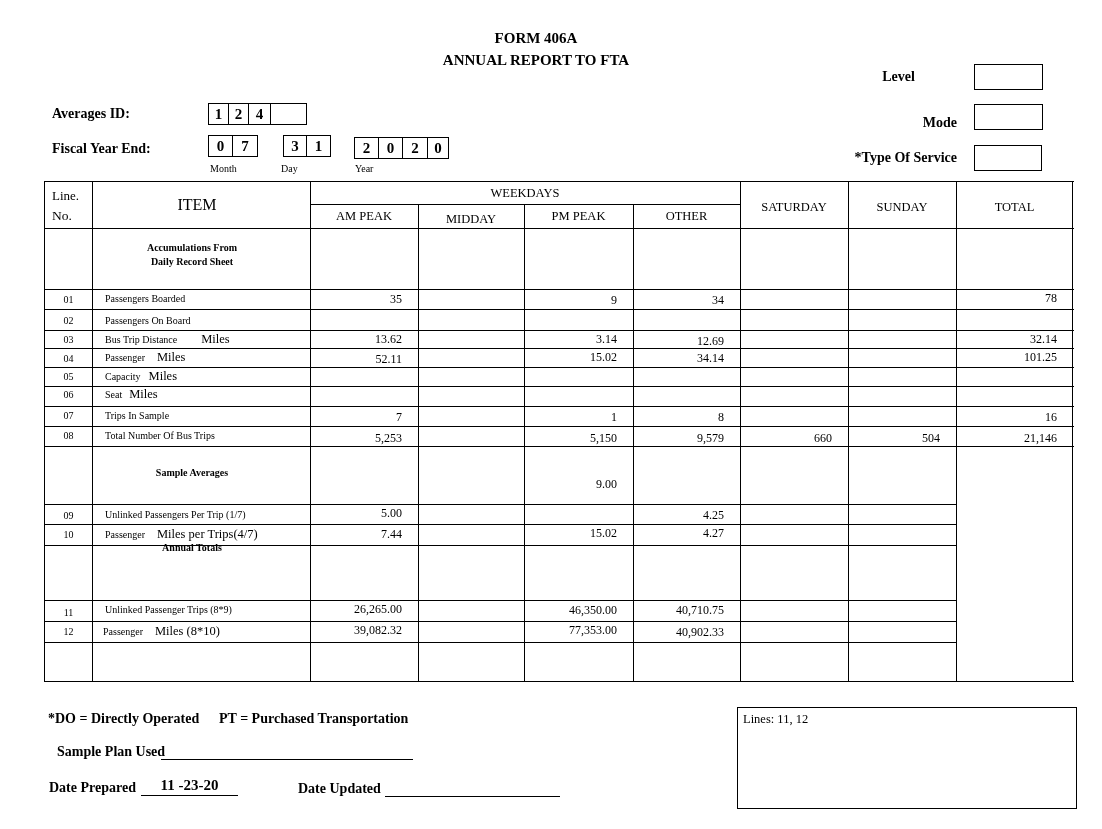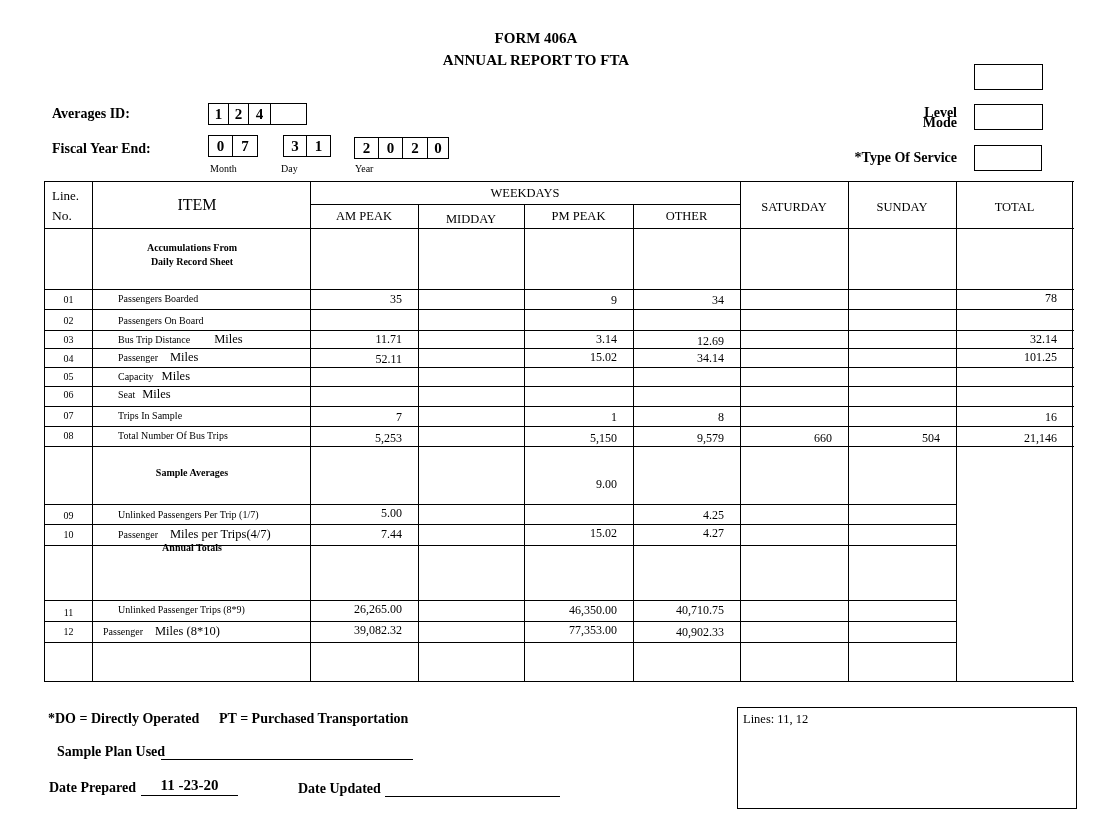--- a/index.html
+++ b/index.html
@@ -13,21 +13,21 @@
            font-weight:bold; font-size:15px; padding-bottom:1px; box-sizing:border-box; }
   .digit:last-child { border-right:none; }
   .sublbl { font-size:10px; }
   .rbox { position:absolute; width:67px; height:26px; border:1.5px solid #000; box-sizing:border-box; }
   .hline { position:absolute; height:0; border-top:1.5px solid #000; }
   .vline { position:absolute; width:0; border-left:1.5px solid #000; }
   .cell { position:absolute; box-sizing:border-box; font-size:12px; display:flex; align-items:center; white-space:nowrap; }
   .hdr { justify-content:center; font-size:12.5px; }
   .num { justify-content:flex-end; padding-right:16px; font-size:12px; }
   .lineno { justify-content:center; font-size:10px; }
-  .item { padding-left:26px; font-size:10px; }
+  .item { padding-left:13px; font-size:10px; }
   .item .big { font-size:12.5px; margin-left:12px; }
   .section { justify-content:center; font-weight:bold; font-size:10px; text-align:center; line-height:14px; }
   .footer-b { font-weight:bold; font-size:14px; }
   .uline { position:absolute; border-top:1.2px solid #000; height:0; }
 </style>
 </head>
 <body>
 
 <div class="abs title" style="top:30px;">FORM 406A</div>
 <div class="abs title" style="top:52px;">ANNUAL REPORT TO FTA</div>
@@ -54,21 +54,21 @@
 <div class="abs sublbl" style="left:281px; top:163px;">Day</div>
 
 <div class="digitbox" style="left:354px; top:137px; width:95px;">
   <div class="digit" style="width:24px">2</div>
   <div class="digit" style="width:24px">0</div>
   <div class="digit" style="width:25px">2</div>
   <div class="digit" style="width:20px">0</div>
 </div>
 <div class="abs sublbl" style="left:355px; top:163px;">Year</div>
 
-<div class="abs lbl-b" style="left:880px; width:77px; text-align:right; top:69px;margin-top:36px;">Level</div>
+<div class="abs lbl-b" style="left:860px; width:77px; text-align:center; top:69px;">Level</div>
 <div class="rbox" style="left:974px; top:64px; width:69px;"></div>
 <div class="abs lbl-b" style="left:880px; width:77px; text-align:right; top:115px;">Mode</div>
 <div class="rbox" style="left:974px; top:104px; width:69px;"></div>
 <div class="abs lbl-b" style="left:840px; width:117px; text-align:right; top:150px;">*Type Of Service</div>
 <div class="rbox" style="left:974px; top:145px; width:68px;"></div>
 
 <div>
 
   <div class="vline" style="left:44px; top:181px; height:501px;"></div>
   <div class="vline" style="left:1072px; top:181px; height:501px;"></div>
@@ -149,21 +149,21 @@
   <div class="cell num" style="left:848px; top:310px; width:108px; height:20px;"></div>
   <div class="cell num" style="left:956px; top:310px; width:117px; height:20px;"></div>
 </div>
 
 <div>
   <div class="cell lineno" style="left:45px; top:330px; width:47px; height:19px;">03</div>
   <div class="cell item" style="left:92px; top:330px; width:218px; height:19px;">
       <span>Bus Trip Distance</span>
       <span class="big" style="margin-left:24px">Miles</span>
     </div>
-  <div class="cell num" style="left:310px; top:330px; width:108px; height:19px;">11.71</div>
+  <div class="cell num" style="left:310px; top:330px; width:108px; height:19px;">13.62</div>
   <div class="cell num" style="left:418px; top:330px; width:106px; height:19px;"></div>
   <div class="cell num" style="left:524px; top:330px; width:109px; height:19px;">3.14</div>
   <div class="cell num" style="left:633px; top:332px; width:107px; height:19px;">12.69</div>
   <div class="cell num" style="left:740px; top:330px; width:108px; height:19px;"></div>
   <div class="cell num" style="left:848px; top:330px; width:108px; height:19px;"></div>
   <div class="cell num" style="left:956px; top:330px; width:117px; height:19px;">32.14</div>
 </div>
 
 <div>
   <div class="cell lineno" style="left:45px; top:349px; width:47px; height:19px;">04</div>

